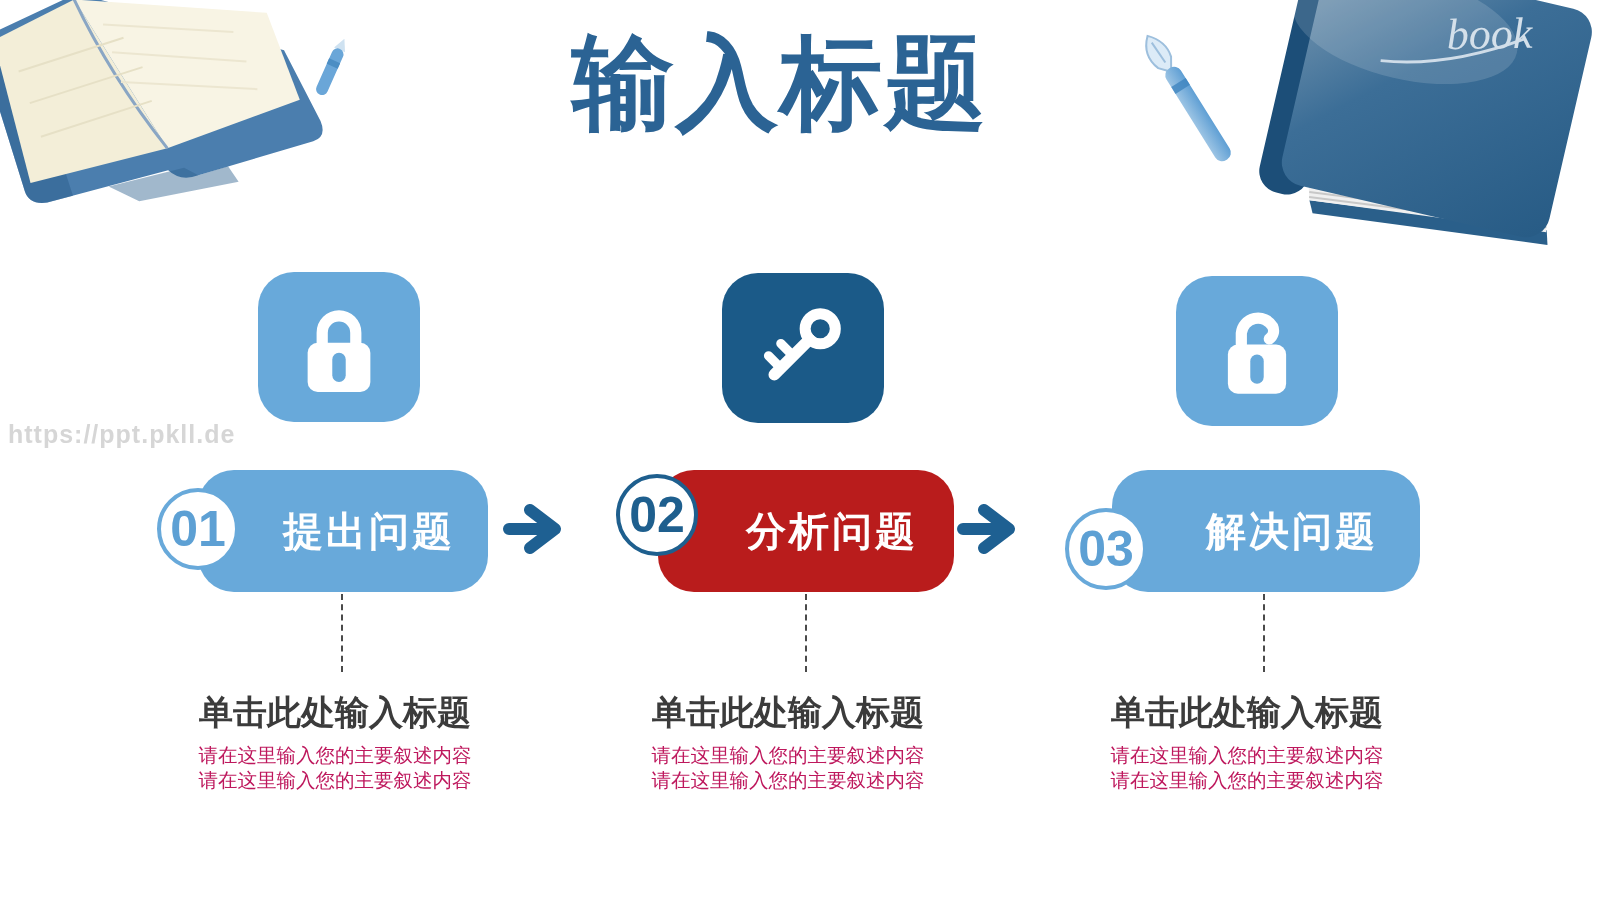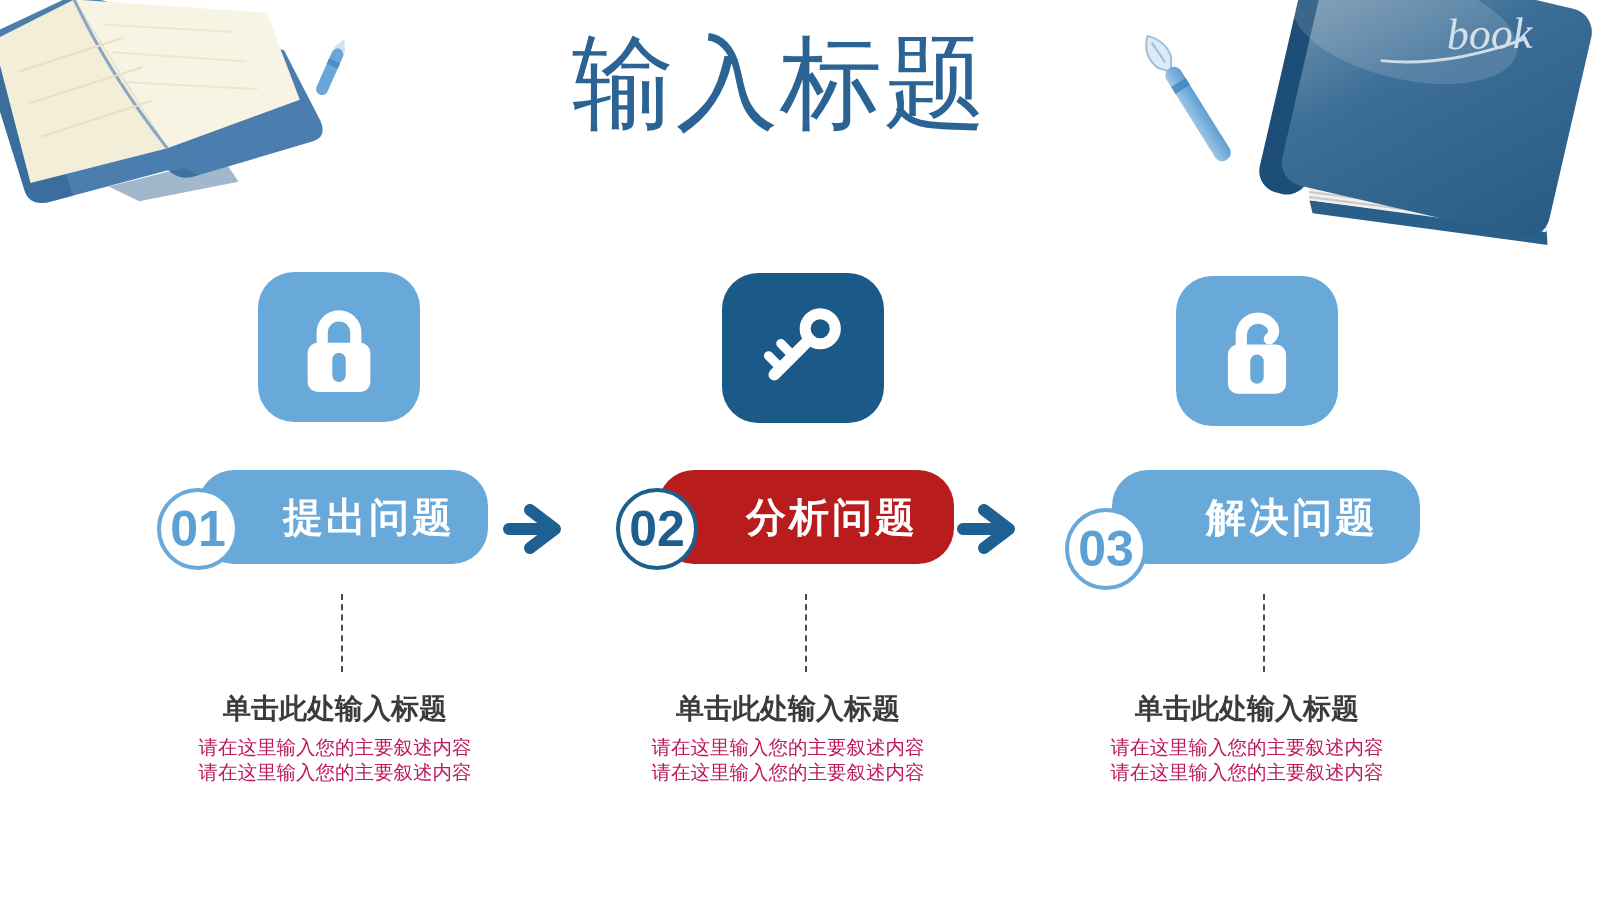--- a/index.html
+++ b/index.html
@@ -3,72 +3,72 @@
 <meta charset="utf-8">
 <style>
   html,body{margin:0;padding:0;background:#888;}
   .slide{
     position:relative;width:1600px;height:900px;background:#ffffff;overflow:hidden;
     font-family:"Liberation Sans","DejaVu Sans",sans-serif;
   }
   
   .main-title{
     position:absolute;left:460px;top:16px;width:640px;text-align:center;
-    font-size:102px;font-weight:400;color:#2b6394;letter-spacing:2px;white-space:nowrap;
+    font-size:102px;font-weight:700;color:#2b6394;letter-spacing:2px;white-space:nowrap;
   }
   
   .watermark{
     position:absolute;left:8px;top:420px;font-size:25px;font-weight:700;color:#d6d6d6;
     letter-spacing:1px;
   }
   
   .open-book{position:absolute;left:-14px;top:-12px;width:380px;height:240px;transform:rotate(-2deg);}
   .pencil{position:absolute;left:318px;top:36px;width:26px;height:66px;transform:rotate(24deg);}
   .pen{position:absolute;left:1158px;top:18px;width:70px;height:170px;transform:rotate(-32deg);}
   .notebook{position:absolute;left:1266px;top:-22px;width:336px;height:272px;transform:rotate(13deg);}
   
   .tile{position:absolute;width:162px;height:150px;border-radius:36px;display:flex;align-items:center;justify-content:center;}
   .tile.light{background:#68a9da;}
   .tile.dark{background:#1b5a88;}
   .tile-1{left:258px;top:272px;}
   .tile-2{left:722px;top:273px;}
   .tile-3{left:1176px;top:276px;}
   
-  .pill{position:absolute;top:470px;height:94px;border-radius:36px;display:flex;align-items:center;justify-content:center;}
+  .pill{position:absolute;top:470px;height:122px;border-radius:36px;display:flex;align-items:center;justify-content:center;}
   .pill.light{background:#68a9da;}
   .pill.dark{background:#b91c1c;}
   .pill-1{left:198px;width:290px;}
   .pill-2{left:658px;width:296px;}
   .pill-3{left:1112px;width:308px;}
   .pill-label{color:#ffffff;font-size:40px;font-weight:700;letter-spacing:3px;padding-left:52px;white-space:nowrap;}
   
   .num-circle{
     position:absolute;width:82px;height:82px;border-radius:50%;background:#ffffff;box-sizing:border-box;
     display:flex;align-items:center;justify-content:center;font-size:50px;font-weight:700;z-index:3;
   }
   .num-circle.light{border:4px solid #68a9da;color:#5da0d4;}
   .num-circle.dark{border:4px solid #1e5f8e;color:#1e5f8e;}
   .circle-1{left:157px;top:488px;}
-  .circle-2{left:616px;top:488px;}
+  .circle-2{left:616px;top:474px;}
   .circle-3{left:1065px;top:508px;}
   
   .flow-arrow{position:absolute;top:501px;width:70px;height:56px;}
   .arrow-1{left:502px;}
   .arrow-2{left:956px;}
   
   .dash{position:absolute;top:594px;height:78px;width:0;border-left:2px dashed #4a4a4a;}
   .dash-1{left:341px;}
   .dash-2{left:805px;}
   .dash-3{left:1263px;}
   
   .detail{position:absolute;top:690px;width:360px;text-align:center;}
   .detail-1{left:155px;}
   .detail-2{left:608px;}
   .detail-3{left:1067px;}
-  .detail-title{font-size:28px;font-weight:700;color:#3b3b3b;margin-bottom:7px;white-space:nowrap;}
+  .detail-title{font-size:34px;font-weight:700;color:#3b3b3b;margin-bottom:7px;white-space:nowrap;}
   .detail-line{font-size:19.5px;color:#be185d;line-height:25px;white-space:nowrap;}
 </style>
 </head>
 <body>
 
 <div class="slide">
 
   <div class="open-book">
     <svg width="380" height="240" viewBox="0 0 380 240">
       <path d="M95,2 L6,40 Q-6,50 0,66 L36,198 Q40,212 58,210 L180,182 Q192,194 210,188 L326,158 Q340,154 334,138 L300,66 Z" fill="#4b7eae"></path>
@@ -120,20 +120,21 @@
       <polygon points="66,248 304,224 308,238 72,260" fill="#2a5f8a"></polygon>
       <polygon points="62,234 300,210 304,226 66,248" fill="#f0f0f0"></polygon>
       <path d="M64,240 L302,216 M65,245 L303,221" stroke="#c8c8c8" stroke-width="2" fill="none"></path>
       <rect x="30" y="2" width="274" height="234" rx="24" fill="url(#covg)"></rect>
       <ellipse cx="120" cy="58" rx="115" ry="52" fill="#ffffff" opacity="0.14"></ellipse>
       <path d="M104,96 Q170,88 240,42" stroke="#cfdce8" stroke-width="3" fill="none"></path>
       <text x="166" y="70" transform="rotate(-14 166 70)" font-family="'Liberation Serif','DejaVu Serif',serif" font-style="italic" font-size="44" fill="#d4e0ea">book</text>
     </svg>
   </div>
 
+  <div class="watermark">https://ppt.pkll.de</div>
 
   <div class="tile light tile-1">
     <span>
       <svg width="112" height="112" viewBox="0 0 100 100">
         <path d="M35,52 v-13 a15,15 0 0 1 30,0 v13" fill="none" stroke="#ffffff" stroke-width="10" stroke-linecap="round"></path>
         <rect x="22" y="48" width="56" height="44" rx="9" fill="#ffffff"></rect>
         <rect x="44" y="57" width="12" height="26" rx="6" fill="#68a9da"></rect>
       </svg>
     </span>
   </div>

